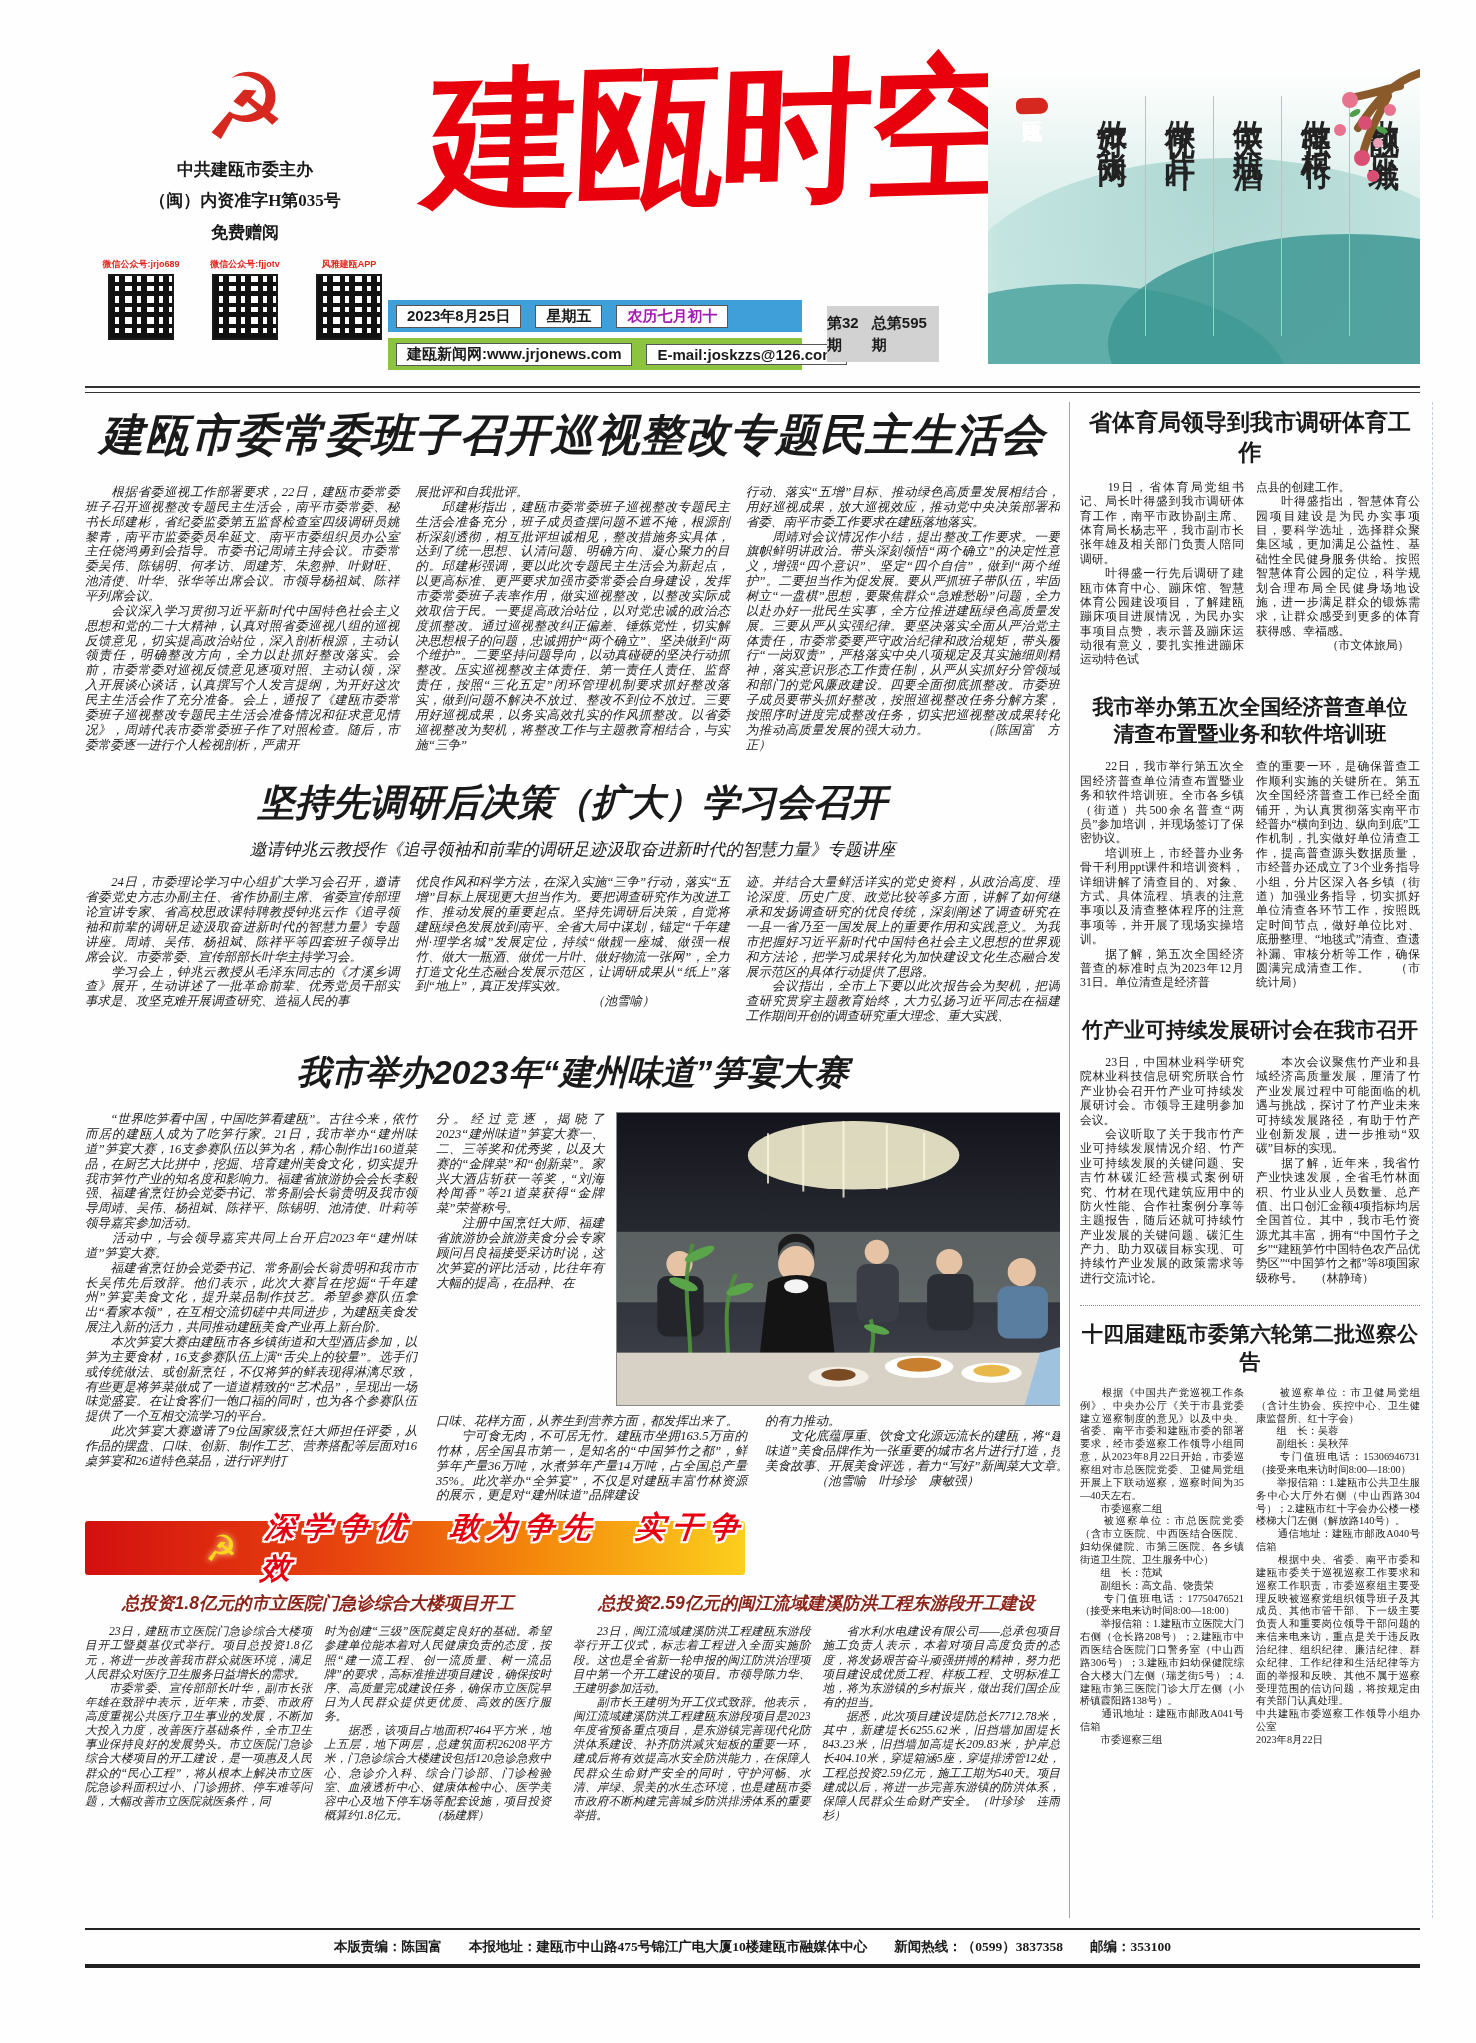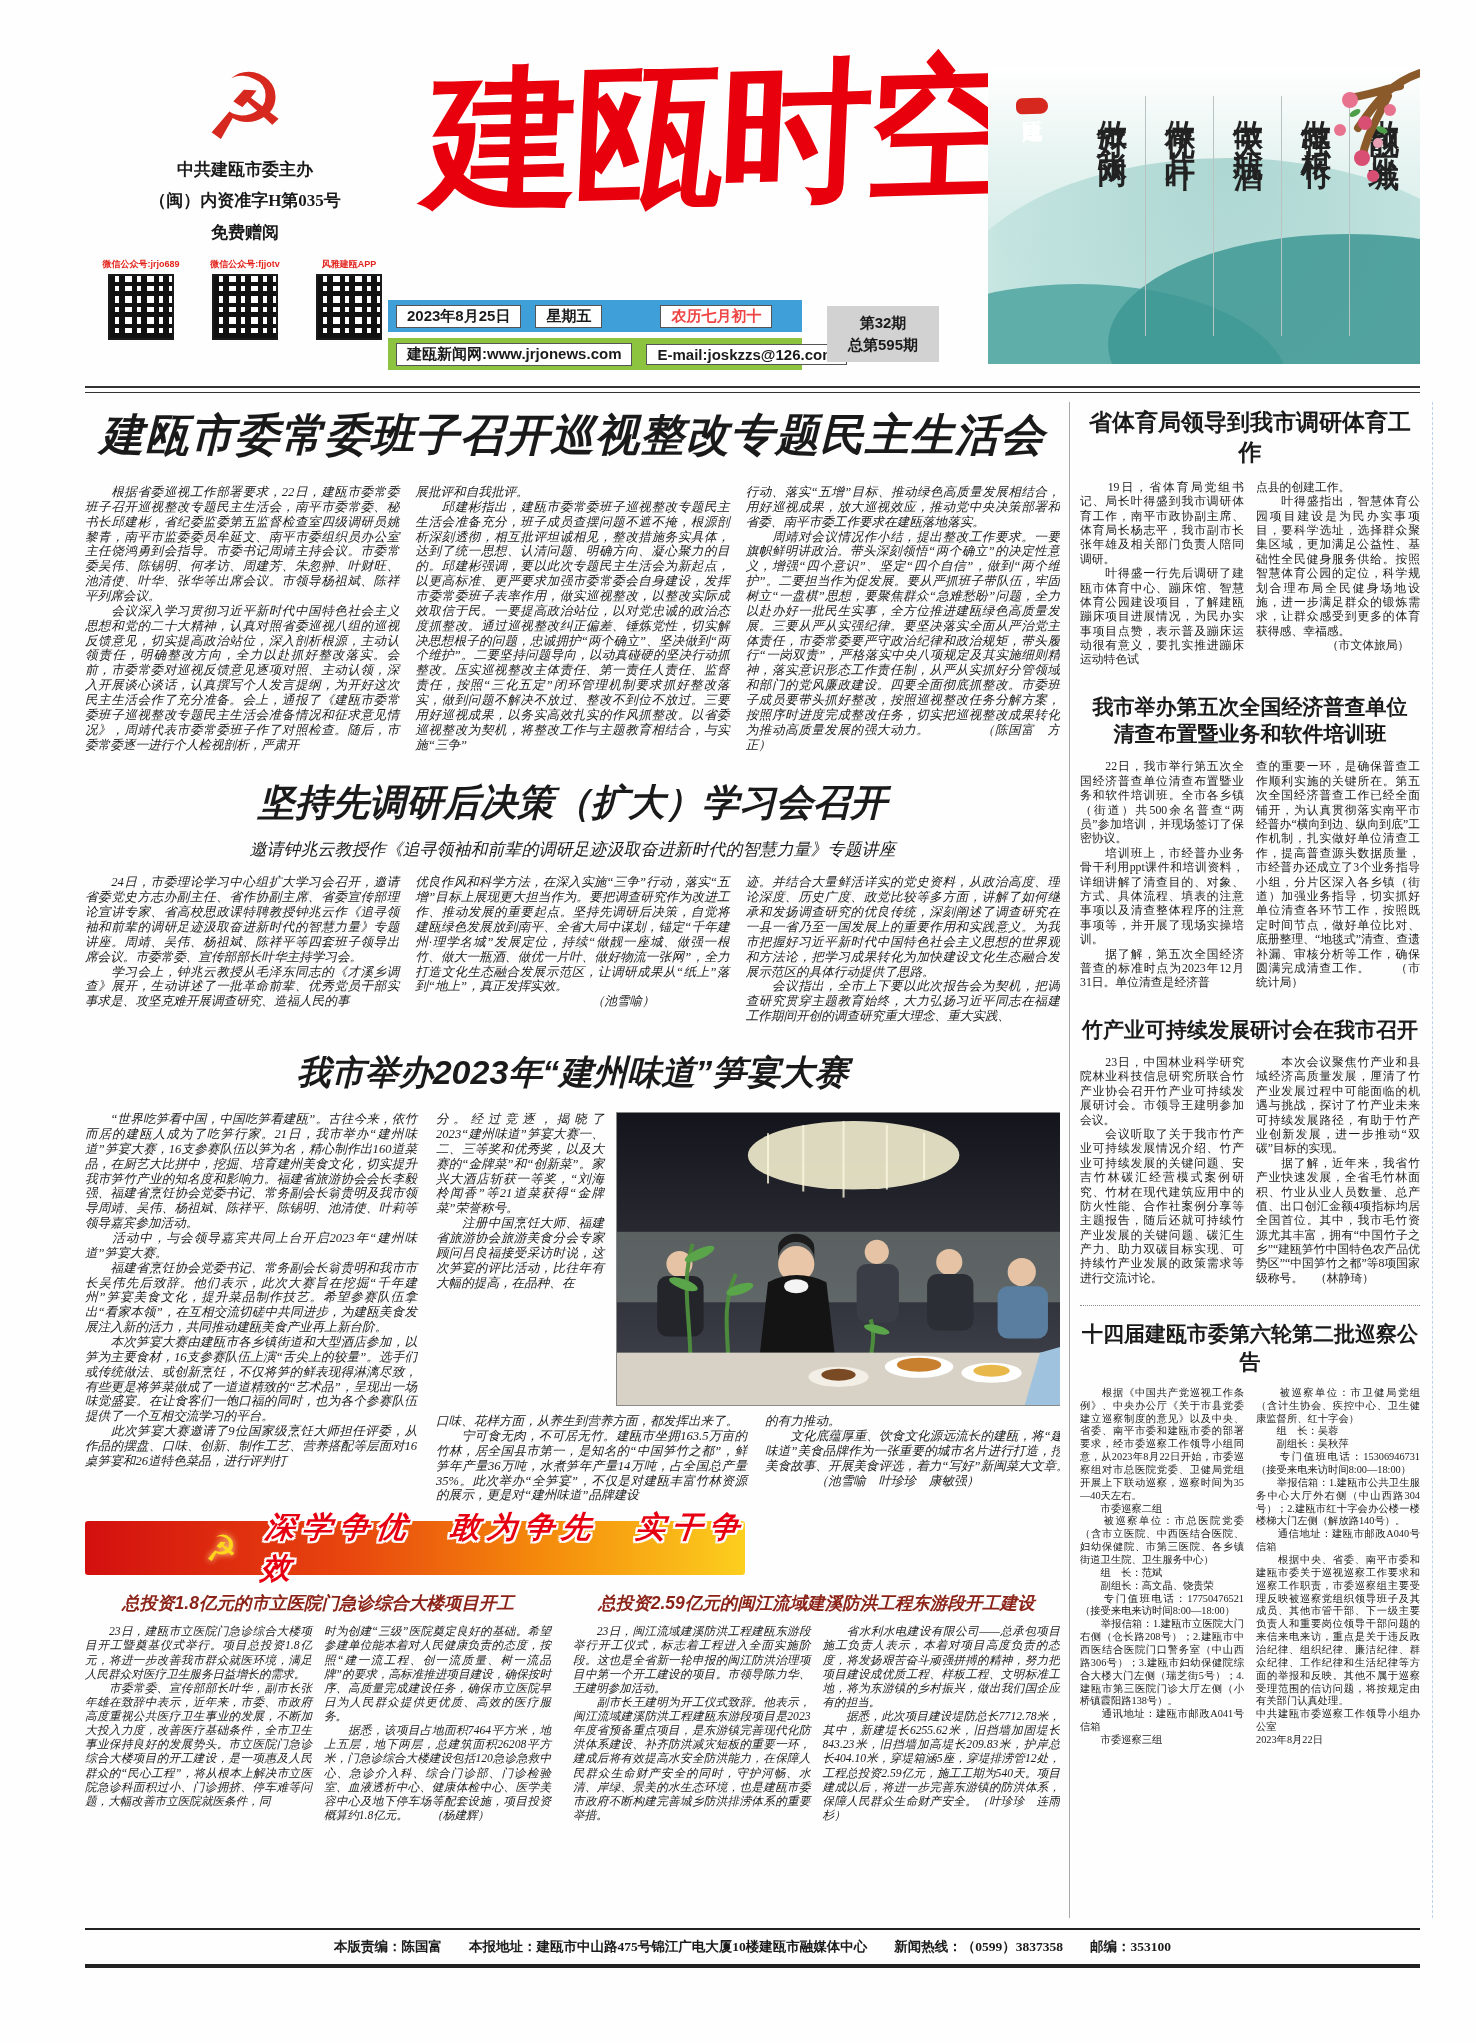--- a/index.html
+++ b/index.html
@@ -16,23 +16,23 @@
       repeating-linear-gradient(0deg,#111 0 5px,transparent 5px 10px,#111 10px 14px,transparent 14px 21px),
       repeating-linear-gradient(90deg,#111 0 5px,#fff 5px 9px,#111 9px 15px,#fff 15px 22px);}
   .calligraphy{position:absolute;left:415px;top:30px;width:610px;text-align:center;font-size:152px;line-height:1.35;
       font-weight:bold;color:#e8000d;font-family:"DejaVu Serif",serif;transform:skewX(-4deg) rotate(-1.5deg);
       letter-spacing:-6px;white-space:nowrap;}
   .datebars{position:absolute;left:388px;top:300px;width:414px;font-family:"Liberation Sans","DejaVu Sans",sans-serif;}
   .datebar{height:32px;display:flex;align-items:center;gap:14px;padding:0 8px;margin-bottom:6px;}
   .bar-blue{background:#3f9fd8;}
   .bar-green{background:#8cc43f;}
   .chip{background:#fff;border:1px solid #555;padding:1px 10px;font-size:15px;font-weight:bold;white-space:nowrap;}
-  .chip.red{color:#ef4444;margin-left:44px;}
+  .chip.red{color:#a21caf;}
   .issue-box{position:absolute;left:827px;top:306px;width:112px;height:56px;background:#d2d2d2;
-      display:flex;flex-direction:column;justify-content:center;align-items:center;font-size:15px;font-weight:bold;
+      display:flex;flex-direction:row;justify-content:center;align-items:center;font-size:15px;font-weight:bold;
       font-family:"Liberation Sans","DejaVu Sans",sans-serif;line-height:1.5;}
   
   .slogan-banner{position:absolute;left:988px;top:68px;width:432px;height:296px;overflow:hidden;
       background:linear-gradient(180deg,#ffffff 0%,#e7f4f1 30%,#cfe9e5 70%,#c2e2dd 100%);}
   .mountain1{position:absolute;left:-40px;top:90px;width:560px;height:300px;border-radius:50%;
       background:radial-gradient(ellipse at 50% 0%,#9fcfca 0%,#bfe2de 60%,transparent 75%);opacity:.8;}
   .mountain2{position:absolute;left:120px;bottom:-90px;width:480px;height:220px;border-radius:50%;background:#3e9894;opacity:.85;}
   .mountain3{position:absolute;left:-120px;bottom:-120px;width:420px;height:200px;border-radius:50%;background:#5fae aa;}
   .mountain3{background:#5faeaa;}
   .seal{position:absolute;left:28px;top:30px;background:#d6281e;color:#fff;writing-mode:vertical-rl;

